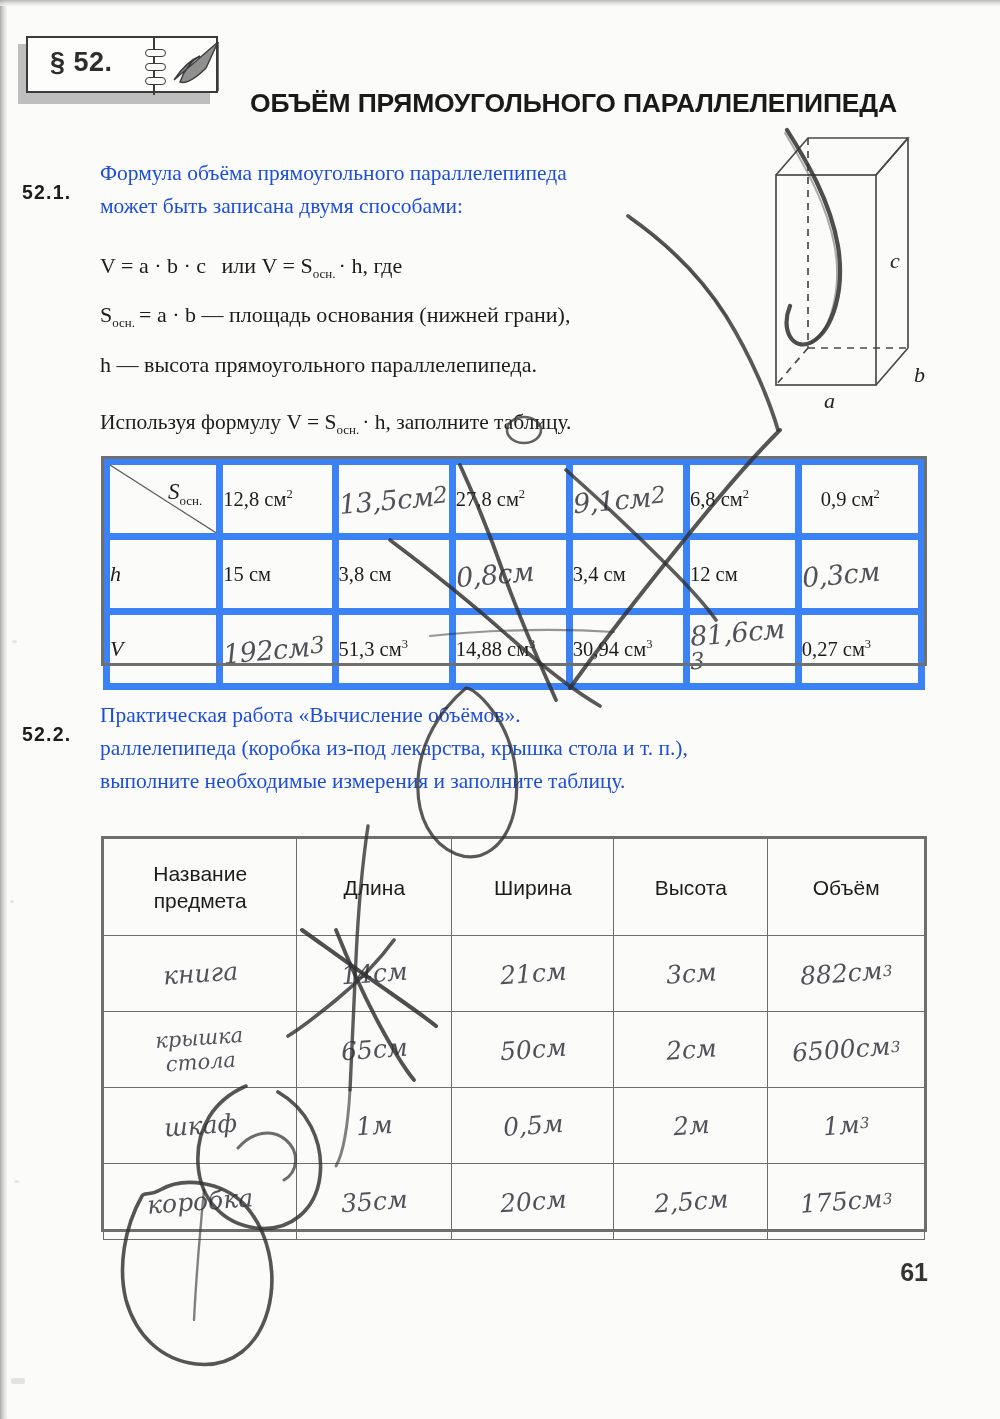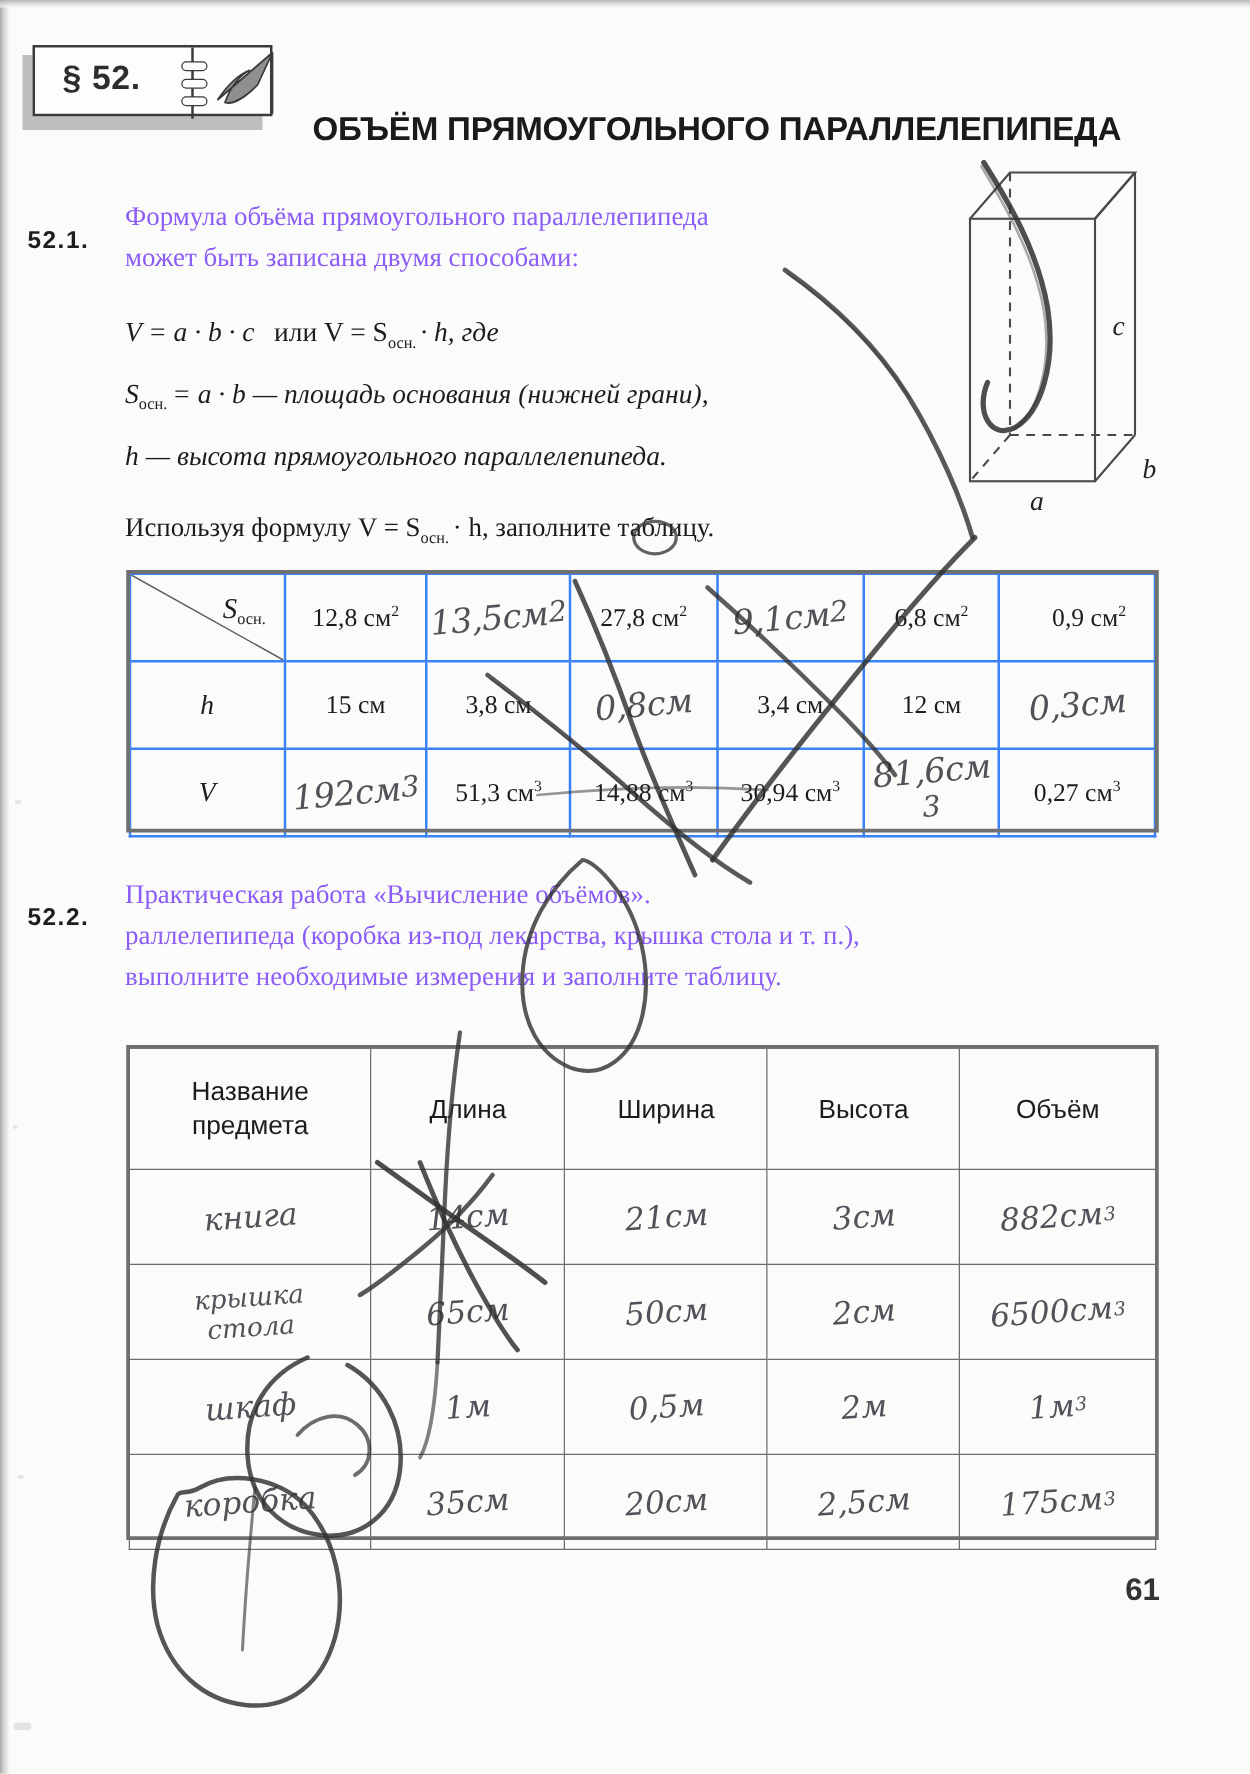--- a/index.html
+++ b/index.html
@@ -34,36 +34,36 @@
     border:1.6px solid #3b3b3b;border-radius:4px;background:#fdfdfc;}
   .curl{position:absolute;left:128px;top:2px;width:64px;height:53px;}
 
   .sec-title{position:absolute;left:232px;top:52px;
     font-family:"Liberation Sans",sans-serif;font-weight:bold;
     font-size:26.5px;letter-spacing:-.2px;color:#1a1a1a;white-space:nowrap;}
 
   
   .ex-num{position:absolute;font-family:"Liberation Sans",sans-serif;
     font-weight:bold;font-size:19.5px;letter-spacing:1.2px;color:#1d1d1d;margin-top:21px;}
-  .ex-body{position:absolute;font-size:21.5px;line-height:33px;color:#8b5cf6;}
+  .ex-body{position:absolute;font-size:21.5px;line-height:33px;color:#1d4ed8;}
   .ex-body p{margin:0;}
 
-  .formula{font-style:italic;}
+  .formula{}
   .sub{font-size:13px;font-style:normal;vertical-align:sub;letter-spacing:0;}
   .nrm{font-style:normal;}
 
   .f-block{position:absolute;font-size:22px;line-height:41px;}
   .f-block .line{white-space:nowrap;}
 
   .instr{position:absolute;font-size:21.5px;white-space:nowrap;}
 
   
   table{border-collapse:collapse;position:absolute;background:transparent;}
   .tbl1{left:103px;top:458px;width:822px;}
-  .tbl1 td{border:2px solid #3b82f6;height:68px;text-align:center;
+  .tbl1 td{border:7px solid #3b82f6;height:68px;
     font-size:20.5px;padding:0;position:relative;}
   .tbl1 .rowlab{font-style:italic;font-size:22px;}
   sup{font-size:12.5px;}
 
   .tbl2{left:103px;top:838px;width:822px;}
   .tbl2 td{border:1px solid #6d6d6d;text-align:center;padding:0;position:relative;}
   .tbl2 th{border:1px solid #6d6d6d;font-family:"Liberation Sans",sans-serif;
     font-weight:normal;font-size:21px;line-height:27px;height:94px;color:#1c1c1c;}
   .tbl2 td{height:75px;}
 

